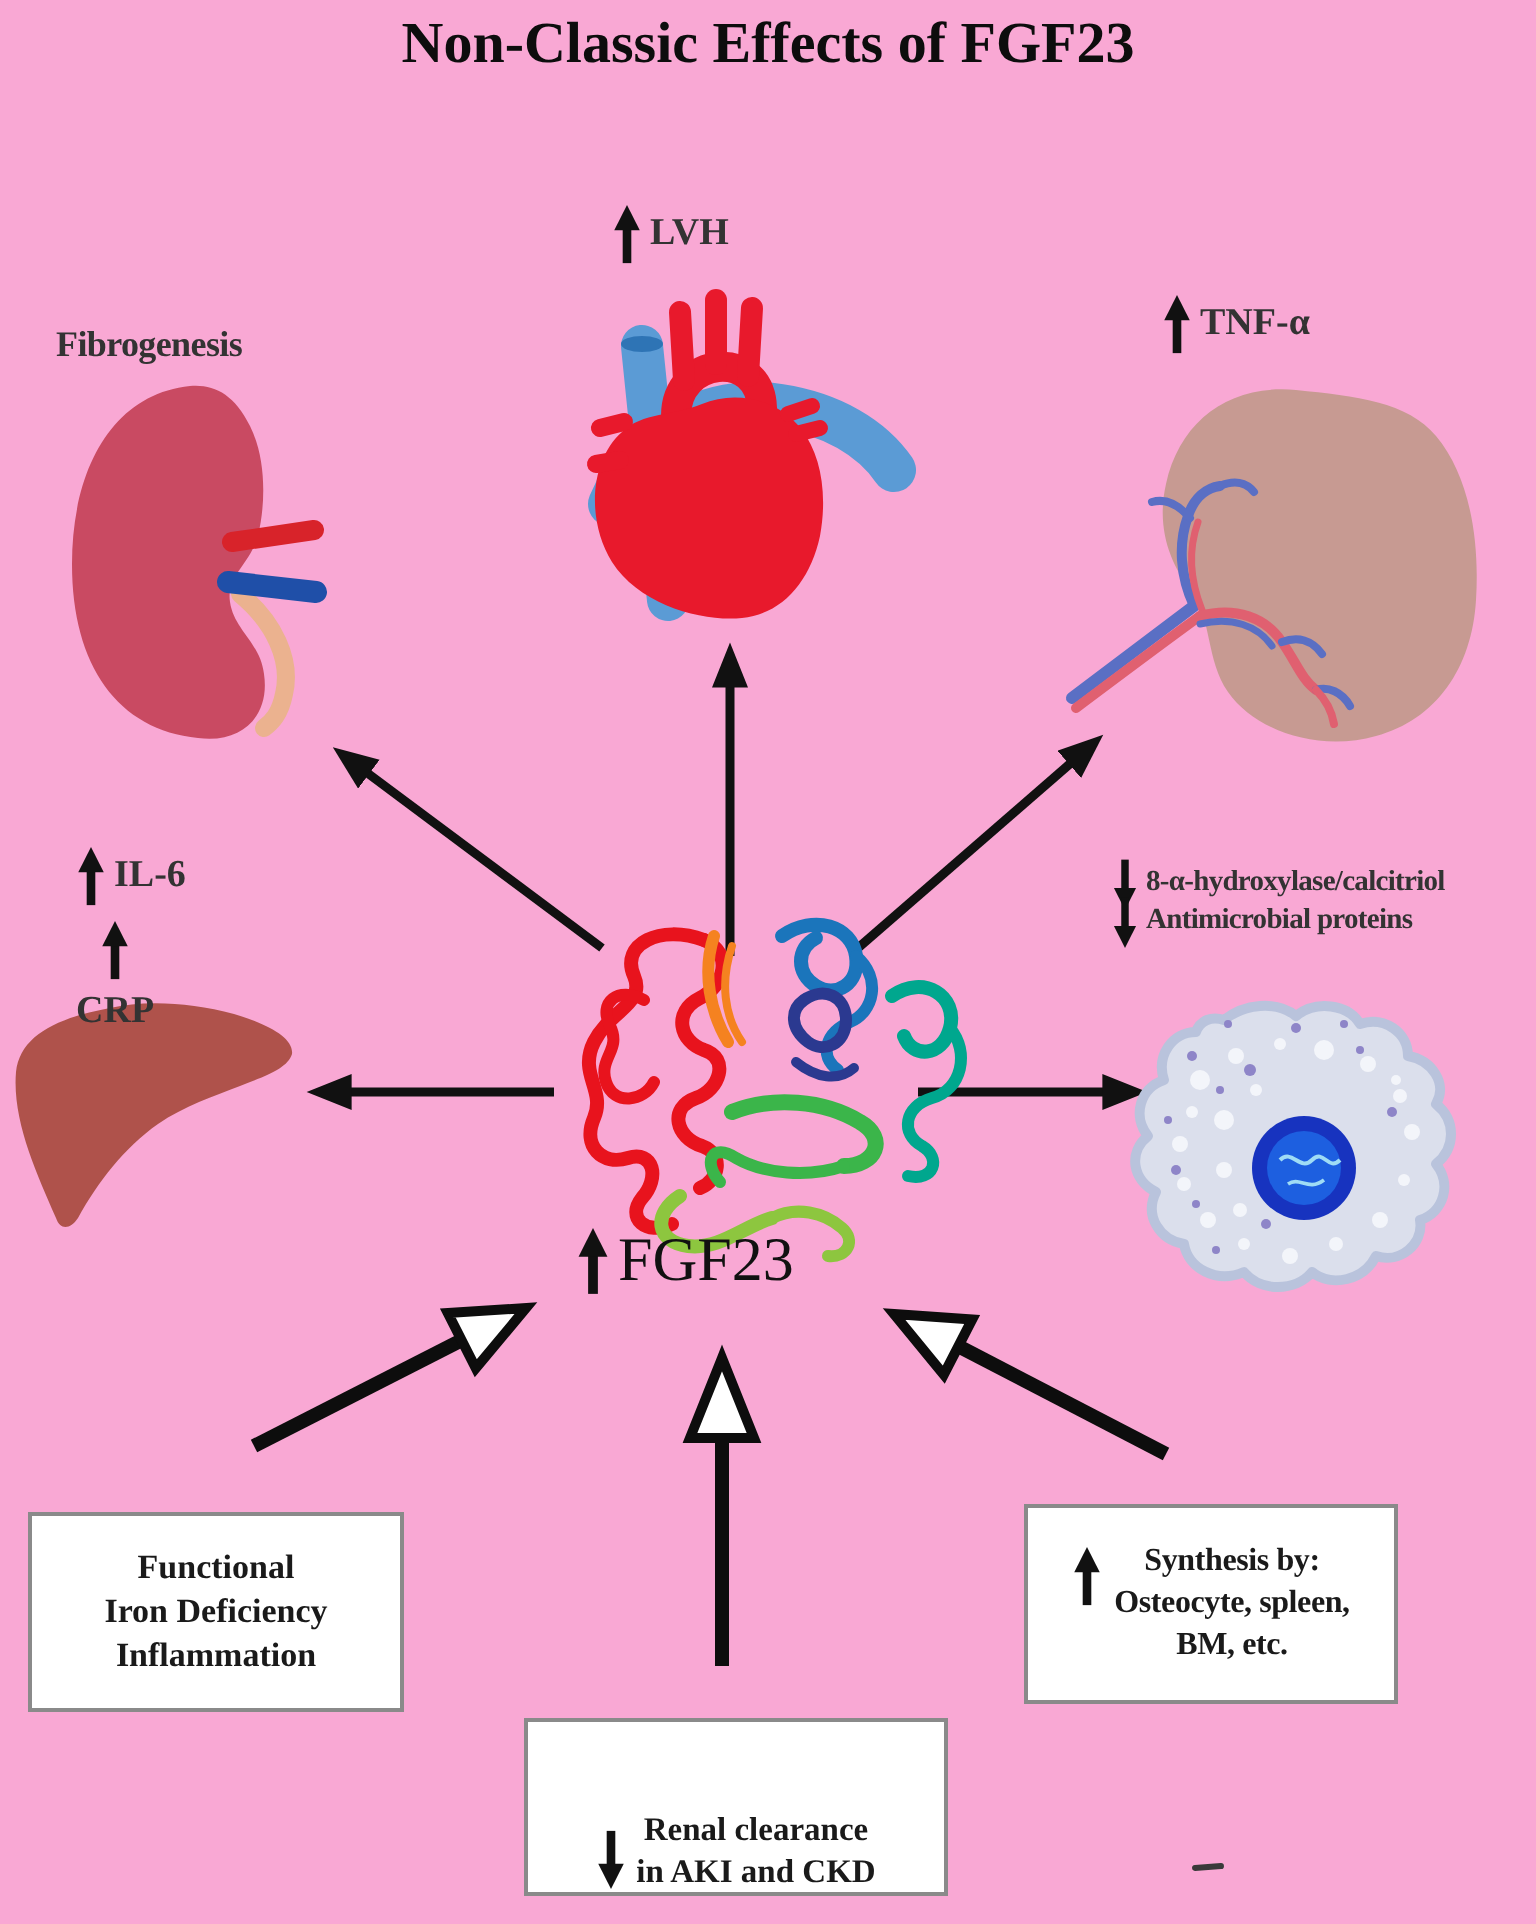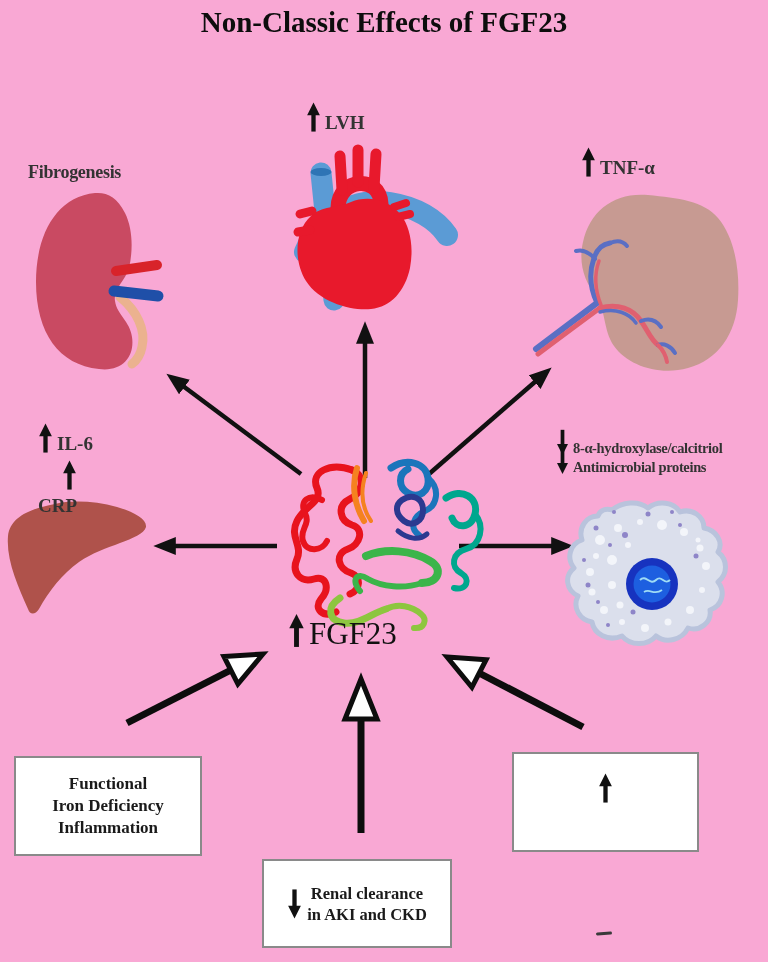--- a/index.html
+++ b/index.html
@@ -5,21 +5,21 @@
   html,body{margin:0;padding:0;background:#fff;}
   .canvas{
     position:relative;width:768px;height:962px;background:#f9a8d4;overflow:hidden;
     font-family:Liberation Serif, serif;
   }
   .art{position:absolute;left:0;top:0;z-index:1;}
   .title{
     position:absolute;top:6px;left:0;width:768px;text-align:center;
     font-size:29px;font-weight:bold;color:#0d0d0d;letter-spacing:0;z-index:2;
   }
-  .label{position:absolute;display:flex;align-items:flex-end;gap:4px;z-index:2;}
+  .label{position:absolute;display:flex;align-items:center;gap:4px;z-index:2;}
   .label .txt{font-weight:bold;color:#333;line-height:1;padding-bottom:2px;white-space:nowrap;}
   .t19{font-size:19px;}
   .t18{font-size:18px;letter-spacing:-0.3px;}
   .t14{font-size:14.5px;letter-spacing:-0.35px;}
   .ai{width:15px;height:33px;flex:0 0 auto;}
   .ai.sm{width:13px;height:30px;}
   .ai.lg{width:17px;height:42px;}
   .lbl-fibro{left:28px;top:163px;}
   .lbl-lvh{left:306px;top:101px;}
   .lbl-tnf{left:581px;top:146px;}
@@ -29,22 +29,22 @@
   .lbl-antimicro{left:556px;top:446px;}
   .lbl-fgf23{left:288px;top:610px;}
   .lbl-fgf23 .txt{font-weight:normal;font-size:31px;color:#111;padding-bottom:3px;}
   .box{
     position:absolute;background:#fff;border:2px solid #8a8a8a;z-index:2;
     color:#1a1a1a;font-weight:bold;box-sizing:border-box;
   }
   .box-left{left:14px;top:756px;width:188px;height:100px;
     display:flex;flex-direction:column;justify-content:center;text-align:center;
     font-size:17px;line-height:22px;}
-  .box-center{left:262px;top:859px;width:190px;height:89px;
-    display:flex;align-items:center;justify-content:center;gap:5px;
+  .box-center{left:262px;top:859px;width:212px;height:89px;
+    display:flex;align-items:flex-end;justify-content:center;gap:5px;
     font-size:16.5px;line-height:21px;}
   .box-center .col{text-align:center;}
   .box-right{left:512px;top:752px;width:187px;height:100px;
     display:flex;justify-content:center;gap:6px;padding-top:16px;
     font-size:16px;line-height:21px;letter-spacing:-0.2px;}
   .box-right .col{text-align:center;}
   .box-right .ai{margin-top:2px;}
   .stray{position:absolute;left:596px;top:932px;width:16px;height:3px;background:#3a3a3a;
     border-radius:2px;transform:rotate(-4deg);z-index:2;}
 </style>
@@ -270,17 +270,22 @@
       <div>Renal clearance</div>
       <div>in AKI and CKD</div>
     </div>
   </div>
 
   <div class="box box-right">
     <svg class="ai" viewBox="0 0 16 34">
         <line x1="8" y1="32" x2="8" y2="13" stroke="#111" stroke-width="4.6"></line>
         <polygon points="8,1 1.2,14.5 14.8,14.5" fill="#111"></polygon>
       </svg>
+    <div class="col">
+      <div>Synthesis by:</div>
+      <div>Osteocyte, spleen,</div>
+      <div>BM, etc.</div>
+    </div>
   </div>
 
   <div class="stray"></div>
 
 </div>
 
 </body></html>

